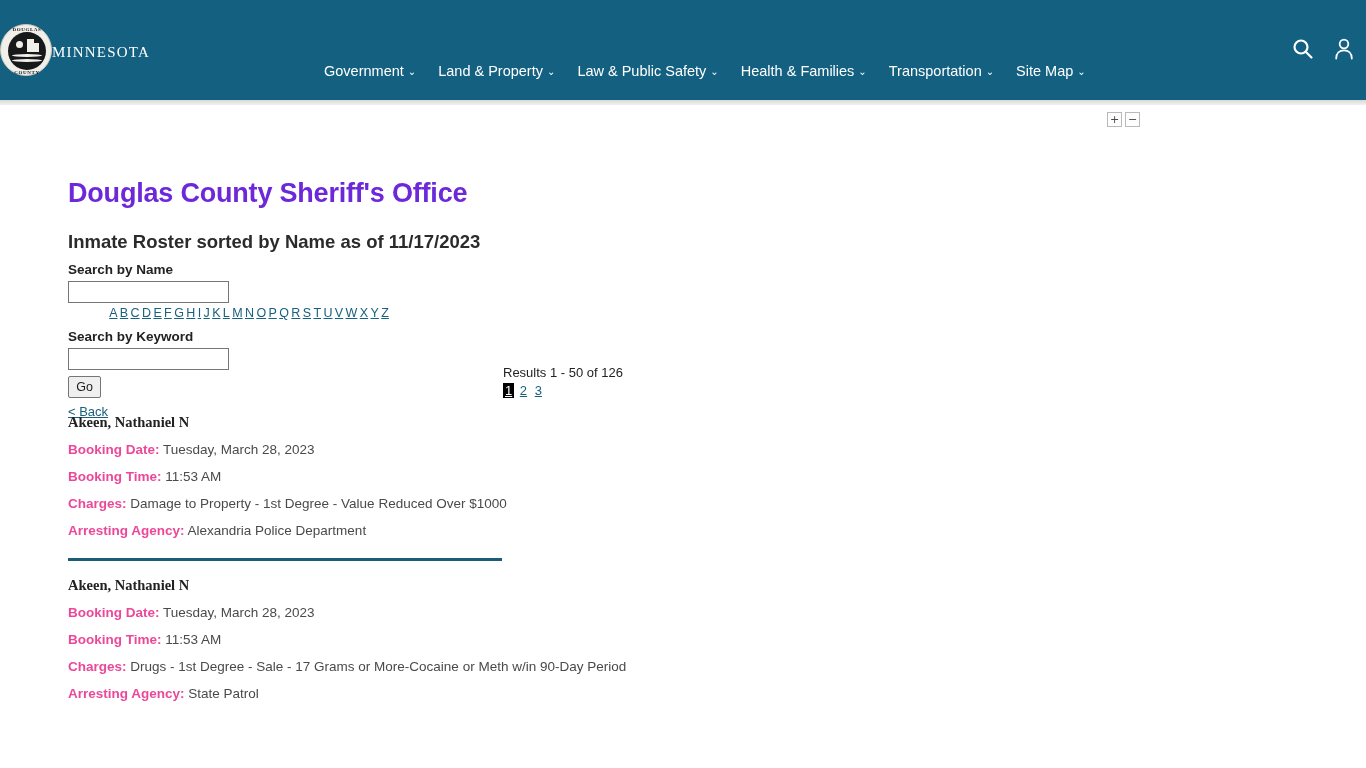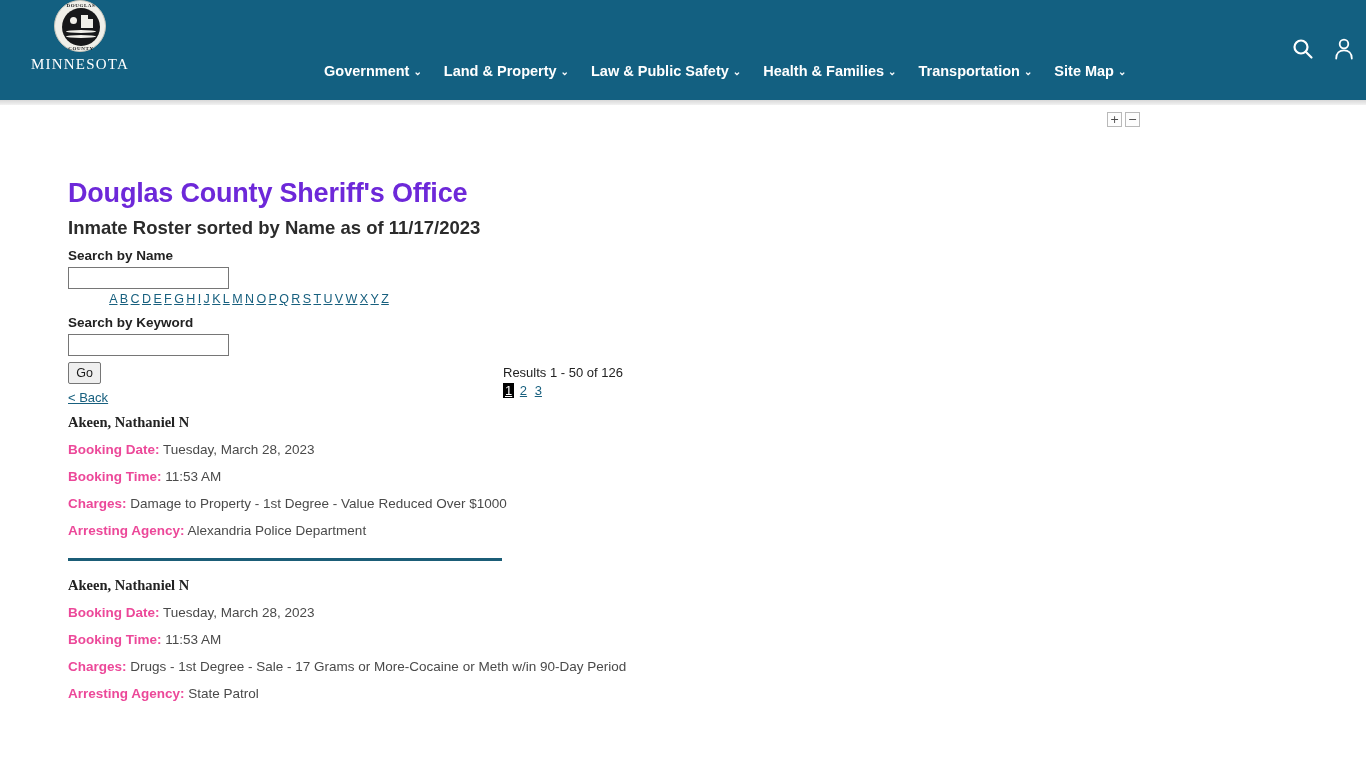--- a/index.html
+++ b/index.html
@@ -20,21 +20,21 @@
     display: flex; align-items: center;
   }
   .header-bottom-rule {
     position: absolute; left: 0; top: 100px;
     width: 1366px; height: 5px;
     background: linear-gradient(#d8d8d8, #f2f2f2);
   }
   .brand {
     position: absolute; left: 0; top: 0;
     width: 160px; height: 100px;
-    display: flex; flex-direction: column;
+    display: flex; flex-direction: row;
     align-items: center; justify-content: flex-start;
   }
   .seal {
     width: 52px; height: 52px; border-radius: 50%;
     background: #f0efe9;
     border: 1px solid #c9c6bb;
     position: relative;
     display: block;
   }
   .seal-inner {
@@ -76,21 +76,21 @@
     font-family: "Liberation Serif", serif;
     font-size: 15px; letter-spacing: 1.2px;
   }
 
   .main-nav {
     position: absolute; left: 313px; top: 63px;
     display: flex; align-items: center; gap: 0;
   }
   .nav-item {
     color: #ffffff;
-    font-size: 14.5px; font-weight: bold;
+    font-size: 14.5px; font-weight: normal;
     padding: 0 11px;
     white-space: nowrap;
     cursor: pointer;
     display: inline-flex; align-items: center; gap: 4px;
     text-decoration: none;
   }
   .caret {
     display: inline-block;
     font-size: 10px; line-height: 1;
     transform: translateY(1px);
@@ -139,21 +139,21 @@
     position: absolute; left: 0; top: 140px;
     width: 1366px;
   }
   .page-title {
     margin: 0 0 0 68px;
     padding-top: 38px;
     font-size: 27px; font-weight: bold;
     color: #6d28d9; letter-spacing: -0.2px;
   }
   .page-subtitle {
-    margin: 8px 0 0 68px;
+    margin: 22px 0 0 68px;
     font-size: 18.5px; font-weight: bold;
     color: #2b2b2b;
   }
 
   .field-label {
     margin: 9px 0 0 68px;
     font-size: 13.5px; font-weight: bold; color: #222;
   }
   .text-input {
     display: block;

